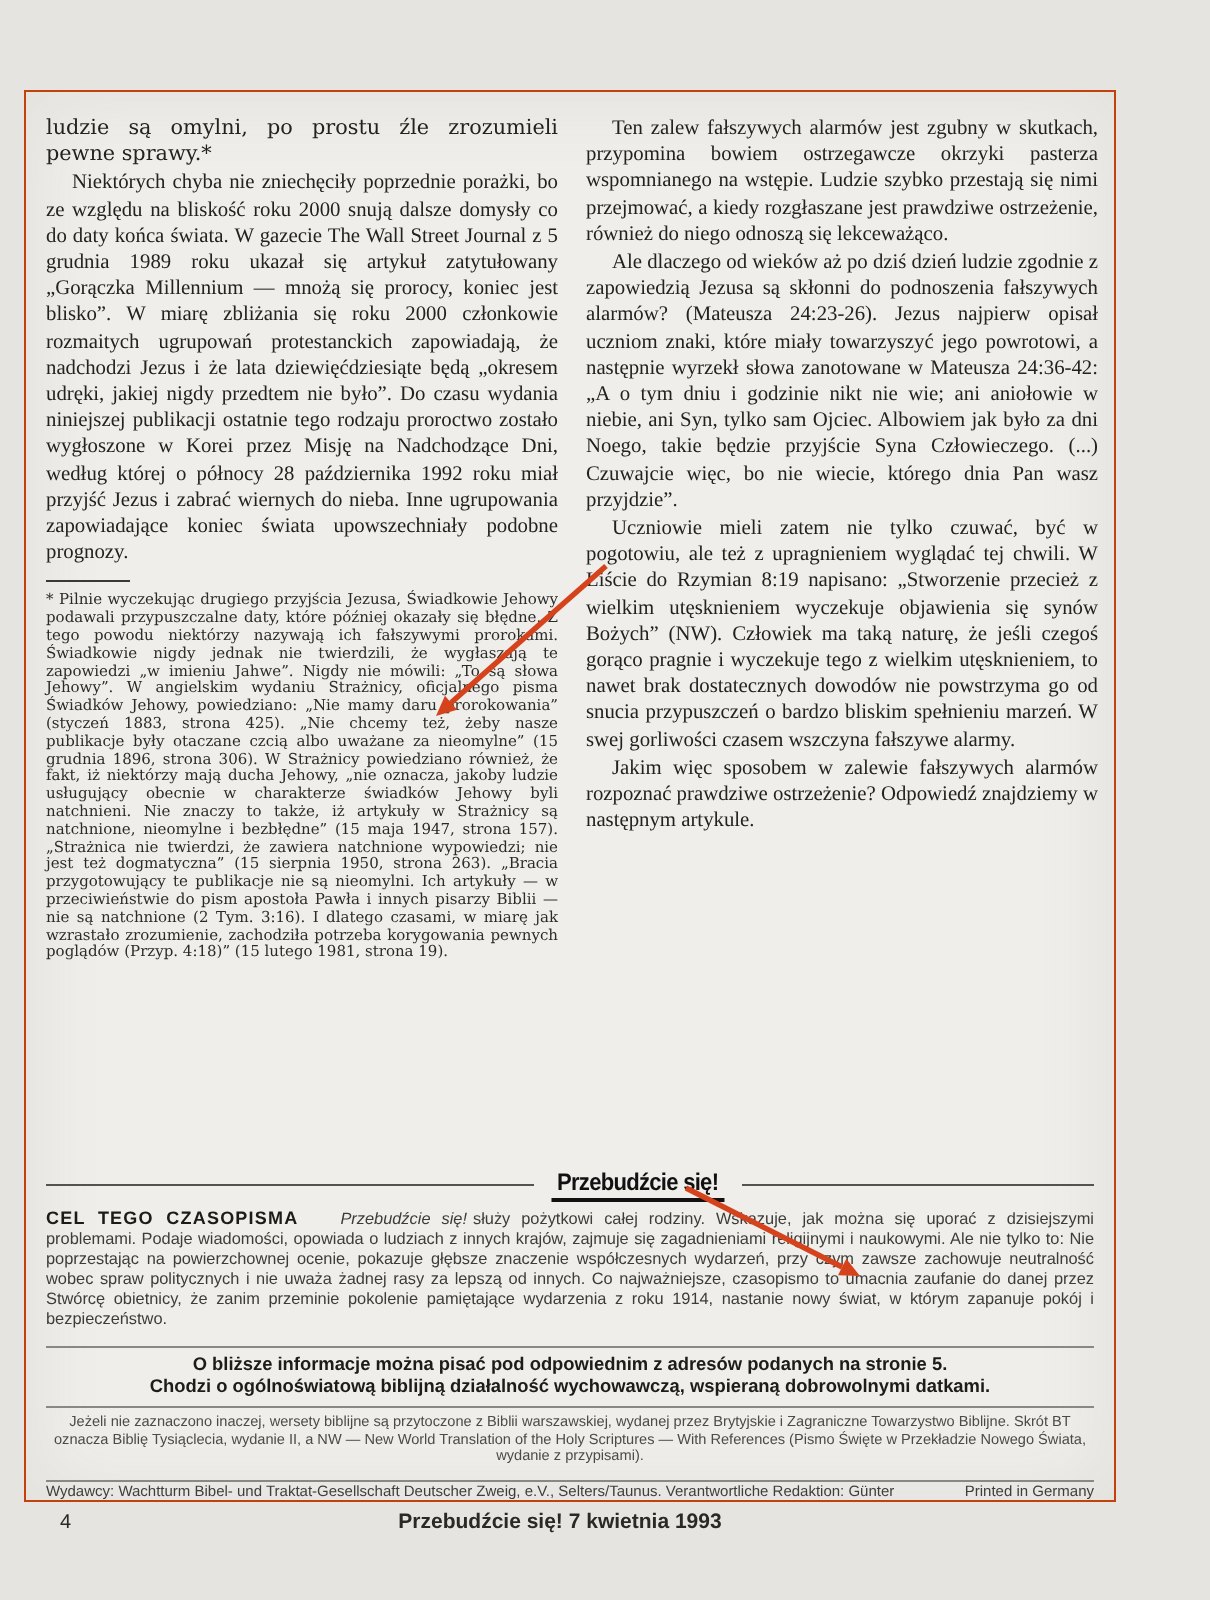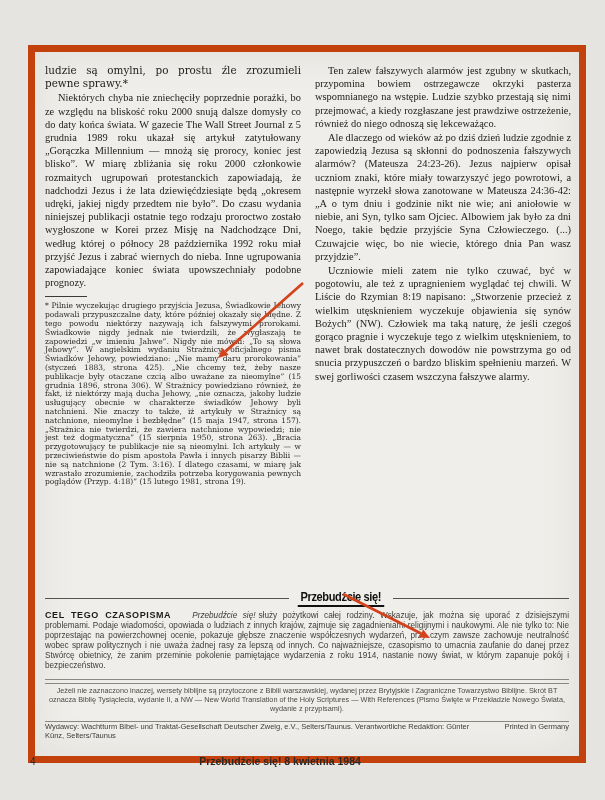--- a/index.html
+++ b/index.html
@@ -3,23 +3,23 @@
 <meta charset="utf-8">
 <style>
   html,body{margin:0;padding:0;}
   body{
     width:605px;height:800px;position:relative;
     background:#e6e4e0;
     font-family:"DejaVu Serif", serif;
     overflow:hidden;
   }
   .page{
-    position:absolute;left:28px;top:45px;width:544px;height:704px;
+    position:absolute;left:12px;top:45px;width:544px;height:704px;
     background:#efeeea;
-    border:7px solid #c2410c;
+    border:1px solid #c2410c;
     box-shadow:inset 0 0 40px rgba(120,115,105,0.12);
     overflow:hidden;
   }
   .col{
     position:absolute;top:12px;width:256px;
     font-size:10.4px;line-height:13.2px;
     text-align:justify;color:#23221e;
   }
   .col-left{left:10px;}
   .col-right{left:280px;}
@@ -74,54 +74,59 @@
     <p>ludzie są omylni, po prostu źle zrozumieli pewne sprawy.*</p>
     <p class="indent">Niektórych chyba nie zniechęciły poprzednie porażki, bo ze względu na bliskość roku 2000 snują dalsze domysły co do daty końca świata. W gazecie The Wall Street Journal z 5 grudnia 1989 roku ukazał się artykuł zatytułowany „Gorączka Millennium — mnożą się prorocy, koniec jest blisko”. W miarę zbliżania się roku 2000 członkowie rozmaitych ugrupowań protestanckich zapowiadają, że nadchodzi Jezus i że lata dziewięćdziesiąte będą „okresem udręki, jakiej nigdy przedtem nie było”. Do czasu wydania niniejszej publikacji ostatnie tego rodzaju proroctwo zostało wygłoszone w Korei przez Misję na Nadchodzące Dni, według której o północy 28 października 1992 roku miał przyjść Jezus i zabrać wiernych do nieba. Inne ugrupowania zapowiadające koniec świata upowszechniały podobne prognozy.</p>
     <hr class="fn-sep">
     <p class="footnote">* Pilnie wyczekując drugiego przyjścia Jezusa, Świadkowie Jehowy podawali przypuszczalne daty, które później okazały się błędne. Z tego powodu niektórzy nazywają ich fałszywymi prorokami. Świadkowie nigdy jednak nie twierdzili, że wygłaszają te zapowiedzi „w imieniu Jahwe”. Nigdy nie mówili: „To są słowa Jehowy”. W angielskim wydaniu Strażnicy, oficjalnego pisma Świadków Jehowy, powiedziano: „Nie mamy daru prorokowania” (styczeń 1883, strona 425). „Nie chcemy też, żeby nasze publikacje były otaczane czcią albo uważane za nieomylne” (15 grudnia 1896, strona 306). W Strażnicy powiedziano również, że fakt, iż niektórzy mają ducha Jehowy, „nie oznacza, jakoby ludzie usługujący obecnie w charakterze świadków Jehowy byli natchnieni. Nie znaczy to także, iż artykuły w Strażnicy są natchnione, nieomylne i bezbłędne” (15 maja 1947, strona 157). „Strażnica nie twierdzi, że zawiera natchnione wypowiedzi; nie jest też dogmatyczna” (15 sierpnia 1950, strona 263). „Bracia przygotowujący te publikacje nie są nieomylni. Ich artykuły — w przeciwieństwie do pism apostoła Pawła i innych pisarzy Biblii — nie są natchnione (2 Tym. 3:16). I dlatego czasami, w miarę jak wzrastało zrozumienie, zachodziła potrzeba korygowania pewnych poglądów (Przyp. 4:18)” (15 lutego 1981, strona 19).</p>
   </div>
 
   <div class="col col-right">
     <p class="indent">Ten zalew fałszywych alarmów jest zgubny w skutkach, przypomina bowiem ostrzegawcze okrzyki pasterza wspomnianego na wstępie. Ludzie szybko przestają się nimi przejmować, a kiedy rozgłaszane jest prawdziwe ostrzeżenie, również do niego odnoszą się lekceważąco.</p>
     <p class="indent">Ale dlaczego od wieków aż po dziś dzień ludzie zgodnie z zapowiedzią Jezusa są skłonni do podnoszenia fałszywych alarmów? (Mateusza 24:23-26). Jezus najpierw opisał uczniom znaki, które miały towarzyszyć jego powrotowi, a następnie wyrzekł słowa zanotowane w Mateusza 24:36-42: „A o tym dniu i godzinie nikt nie wie; ani aniołowie w niebie, ani Syn, tylko sam Ojciec. Albowiem jak było za dni Noego, takie będzie przyjście Syna Człowieczego. (...) Czuwajcie więc, bo nie wiecie, którego dnia Pan wasz przyjdzie”.</p>
     <p class="indent">Uczniowie mieli zatem nie tylko czuwać, być w pogotowiu, ale też z upragnieniem wyglądać tej chwili. W Liście do Rzymian 8:19 napisano: „Stworzenie przecież z wielkim utęsknieniem wyczekuje objawienia się synów Bożych” (NW). Człowiek ma taką naturę, że jeśli czegoś gorąco pragnie i wyczekuje tego z wielkim utęsknieniem, to nawet brak dostatecznych dowodów nie powstrzyma go od snucia przypuszczeń o bardzo bliskim spełnieniu marzeń. W swej gorliwości czasem wszczyna fałszywe alarmy.</p>
+    <p class="indent">Jakim więc sposobem w zalewie fałszywych alarmów rozpoznać prawdziwe ostrzeżenie? Odpowiedź znajdziemy w następnym artykule.</p>
   </div>
 
   <div class="bottom">
 
     <div class="logo-row">
       <hr class="rule rule-left">
       <span class="masthead-logo">Przebudźcie się!</span>
       <hr class="rule rule-right">
     </div>
 
     <p class="purpose">
       <span class="head">CEL TEGO CZASOPISMA</span><span class="mag">Przebudźcie się!</span><span>służy pożytkowi całej rodziny. Wskazuje, jak można się uporać z dzisiejszymi problemami. Podaje wiadomości, opowiada o ludziach z innych krajów, zajmuje się zagadnieniami religijnymi i naukowymi. Ale nie tylko to: Nie poprzestając na powierzchownej ocenie, pokazuje głębsze znaczenie współczesnych wydarzeń, przy czym zawsze zachowuje neutralność wobec spraw politycznych i nie uważa żadnej rasy za lepszą od innych. Co najważniejsze, czasopismo to umacnia zaufanie do danej przez Stwórcę obietnicy, że zanim przeminie pokolenie pamiętające wydarzenia z roku 1914, nastanie nowy świat, w którym zapanuje pokój i bezpieczeństwo.</span>
     </p>
 
     <hr class="thin-sep">
 
+    <div class="notice">
+      <div>O bliższe informacje można pisać pod odpowiednim z adresów podanych na stronie 5.</div>
+      <div>Chodzi o ogólnoświatową biblijną działalność wychowawczą, wspieraną dobrowolnymi datkami.</div>
+    </div>
 
     <hr class="thin-sep">
 
     <p class="bible-note">Jeżeli nie zaznaczono inaczej, wersety biblijne są przytoczone z Biblii warszawskiej, wydanej przez Brytyjskie i Zagraniczne Towarzystwo Biblijne. Skrót BT oznacza Biblię Tysiąclecia, wydanie II, a NW — New World Translation of the Holy Scriptures — With References (Pismo Święte w Przekładzie Nowego Świata, wydanie z przypisami).</p>
 
     <hr class="thin-sep">
 
     <div class="publishers">
       <span class="left">Wydawcy: Wachtturm Bibel- und Traktat-Gesellschaft Deutscher Zweig, e.V., Selters/Taunus. Verantwortliche Redaktion: Günter Künz, Selters/Taunus</span>
       <span>Printed in Germany</span>
     </div>
 
   </div>
 </div>
 
 <div class="page-footer">
   <span class="page-num">4</span>
-  <span class="footer-title">Przebudźcie się!  8 kwietnia 1984</span>
+  <span class="footer-title">Przebudźcie się!  7 kwietnia 1993</span>
 </div>
 
 <svg class="annotation-layer" viewBox="0 0 605 800" xmlns="http://www.w3.org/2000/svg">
     <line x1="303" y1="283" x2="225.49837855365092" y2="351.3837836291315" stroke="#d4431c" stroke-width="2.7"></line>
     <polygon points="218,358 222.45491902305142,347.9345294944521 228.54183808425043,354.833037763811" fill="#d4431c"></polygon>
     <line x1="343" y1="594" x2="421.07633636048604" y2="633.4868827570274" stroke="#d4431c" stroke-width="2.7"></line>
     <polygon points="430,638 419.00030242871867,637.5917680312039 423.1523702922534,629.3819974828509" fill="#d4431c"></polygon>
   </svg>
 
 </body></html>

